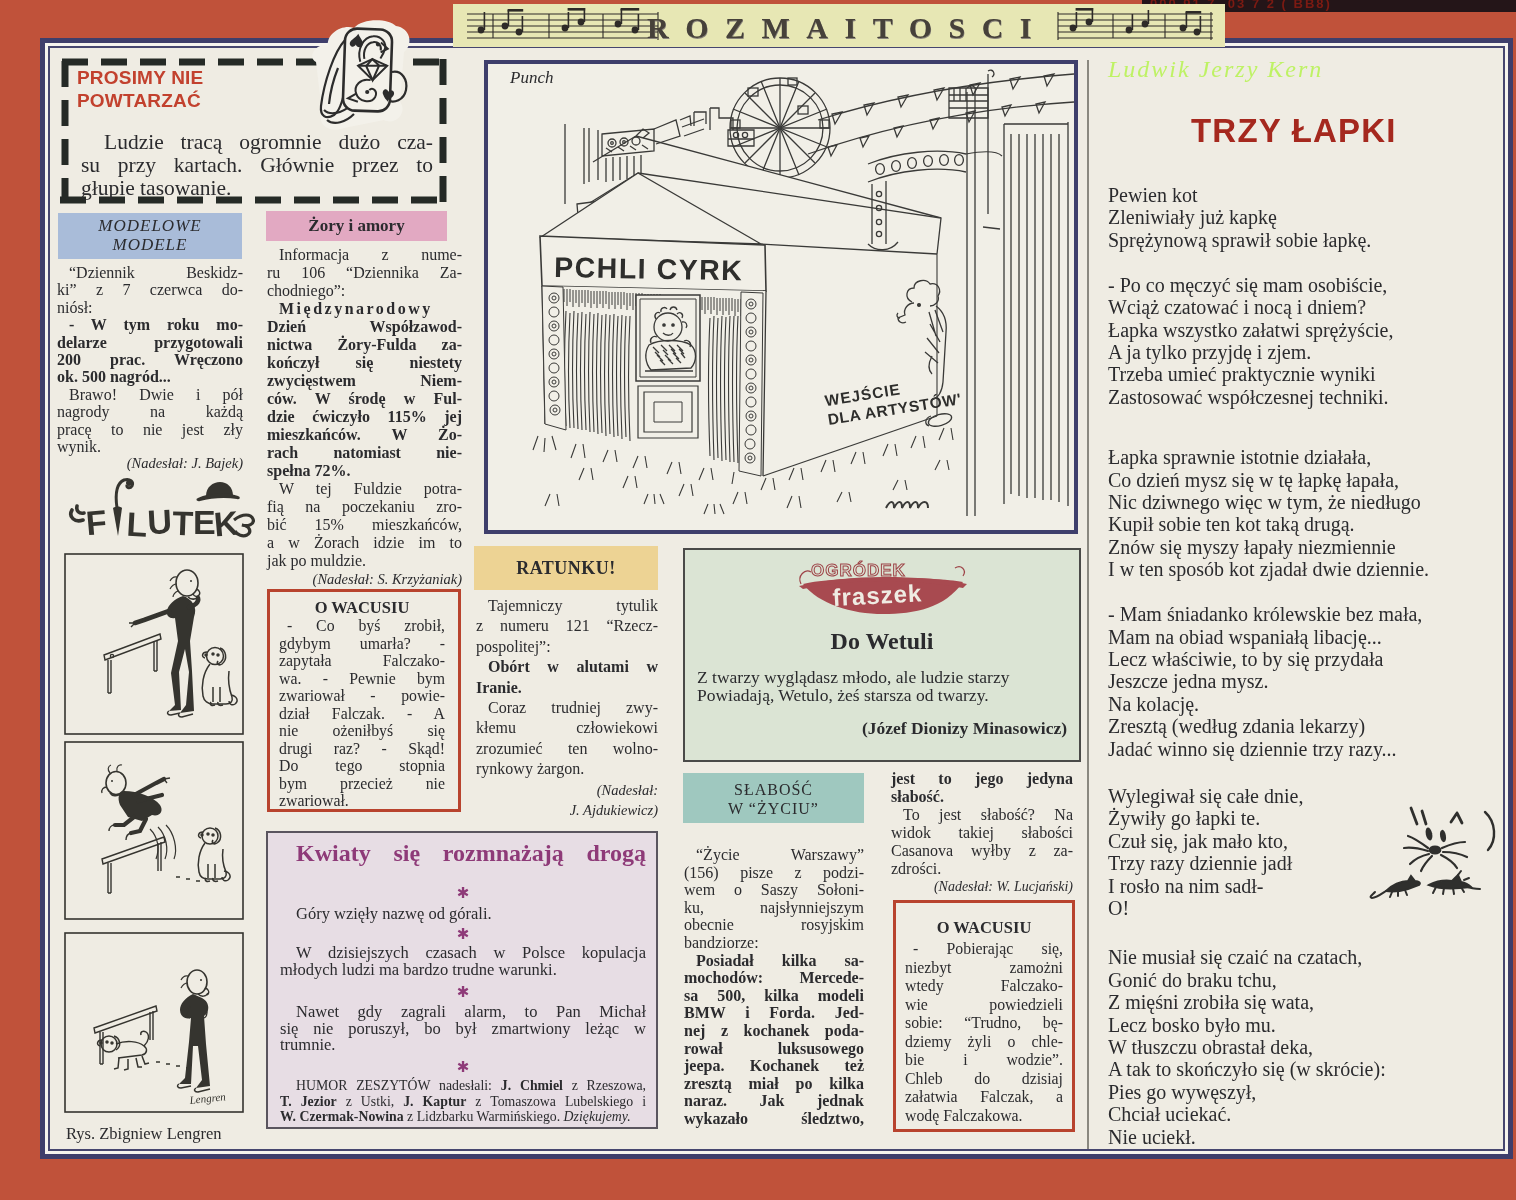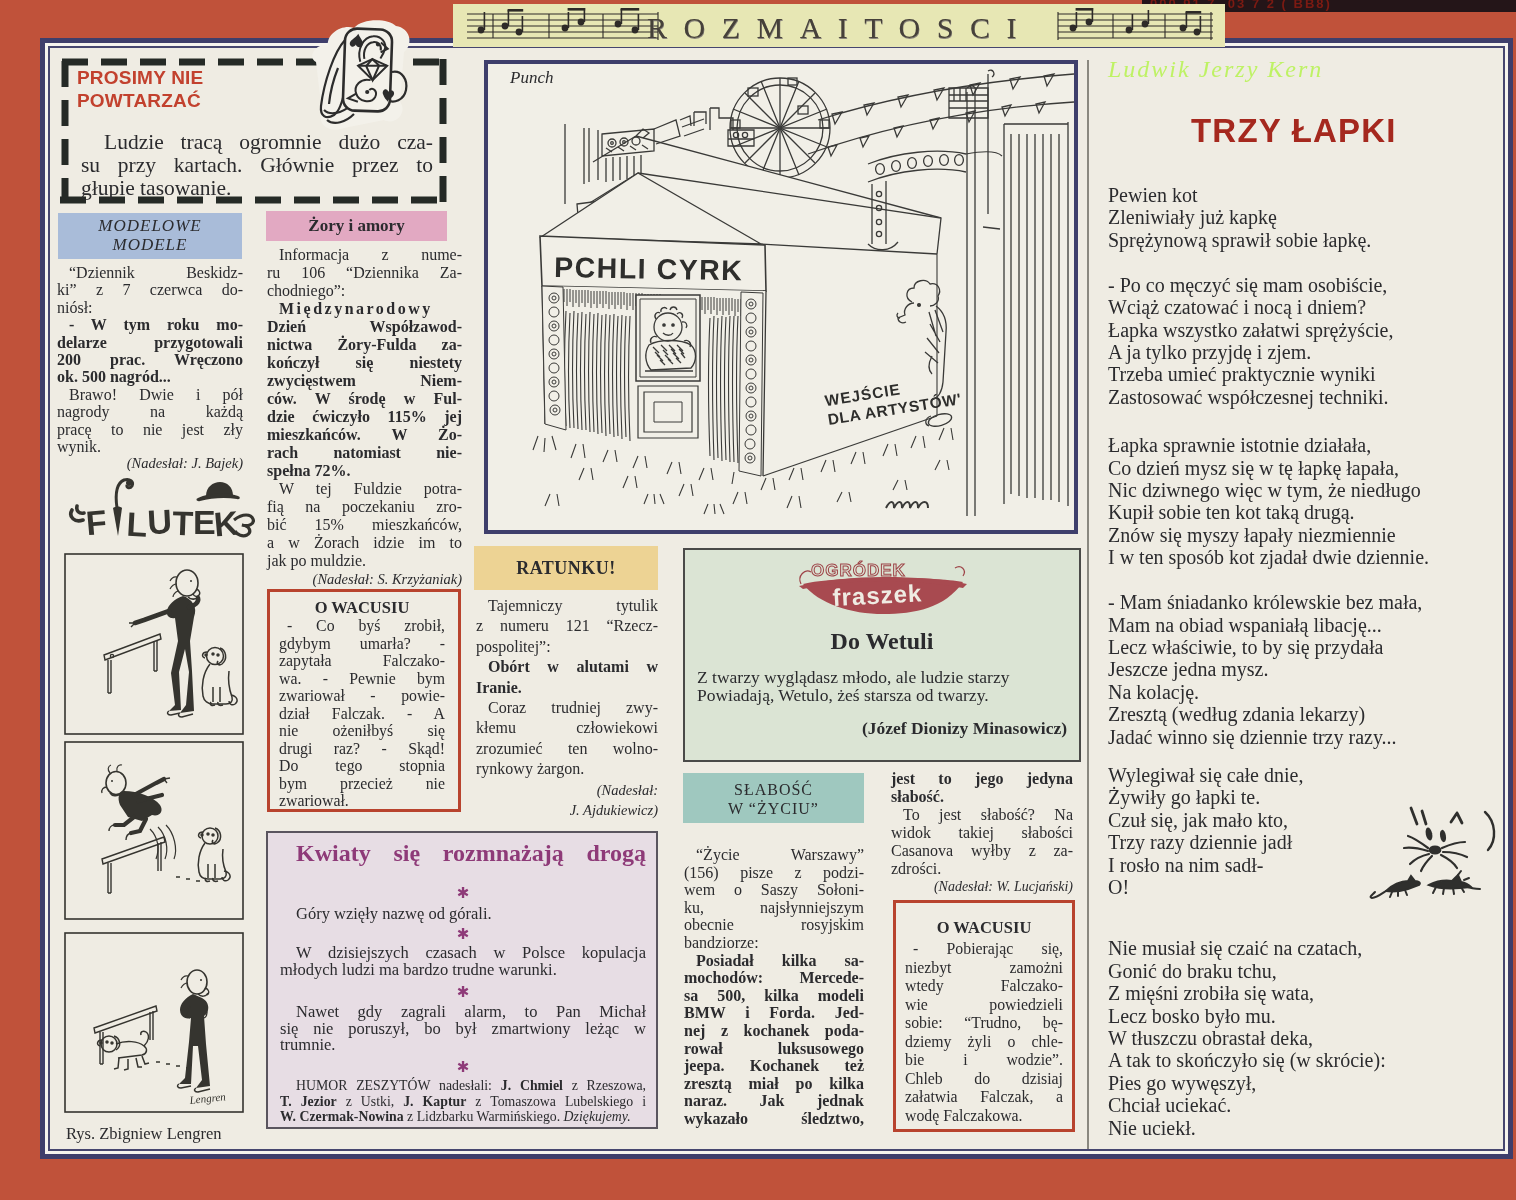--- a/index.html
+++ b/index.html
@@ -60,21 +60,21 @@
   <circle cx="692" cy="20" r="3.4"></circle>
           <rect x="694.6" y="6" width="1.6" height="14"></rect>
   <circle cx="730" cy="24" r="3.4"></circle>
           <rect x="732.6" y="8" width="1.6" height="16"></rect>
   <circle cx="744" cy="28" r="3.4"></circle>
           <rect x="746.6" y="12" width="1.6" height="16"></rect>
   <rect x="732.6" y="7" width="15.6" height="2.6"></rect>
  </g>
 </svg>
 
-<div class="abs" style="left:194px;top:7px;width:440px;font-size:30px;font-weight:normal;letter-spacing:16.5px;color:#46413a;text-shadow:0.5px 0.5px 0 #8a857c;">ROZMAITOSCI</div>
+<div class="abs" style="left:194px;top:7px;width:440px;font-size:30px;font-weight:bold;letter-spacing:16.5px;color:#46413a;text-shadow:0.5px 0.5px 0 #8a857c;">ROZMAITOSCI</div>
 </div>
 
 <div class="abs" style="left:1087px;top:60px;width:2px;height:1089px;background:#8a8880"></div>
 
 <svg class="abs" style="left:58px;top:55px" width="392" height="152" viewBox="0 0 392 152">
  <g stroke="#252a26" stroke-width="7" fill="none" stroke-dasharray="26 13">
   <path d="M4 7 H390 M2 145 H390"></path>
   <path d="M7 6 V148 M385 4 V148"></path>
  </g>
 </svg>
@@ -610,24 +610,24 @@
 <div>wodę Falczakowa.</div>
 </div>
 
 <div class="abs i" style="left:1108px;top:56px;font-size:24px;letter-spacing:2px;color:#bef264">Ludwik Jerzy Kern</div>
 
 <div class="abs b" style="left:1191px;top:112px;font-family:'Liberation Sans',sans-serif;font-size:33px;color:#a5281e;letter-spacing:1.2px">TRZY ŁAPKI</div>
 
 <div class="abs" style="left:1108px;top:184px;width:360px;font-size:20px;line-height:22.4px">
 <div>Pewien kot<br>Zleniwiały już kapkę<br>Sprężynową sprawił sobie łapkę.</div>
 <div style="margin-top:22.5px">- Po co męczyć się mam osobiście,<br>Wciąż czatować i nocą i dniem?<br>Łapka wszystko załatwi sprężyście,<br>A ja tylko przyjdę i zjem.<br>Trzeba umieć praktycznie wyniki<br>Zastosować współczesnej techniki.</div>
-<div style="margin-top:26px">Łapka sprawnie istotnie działała,<br>Co dzień mysz się w tę łapkę łapała,<br>Nic dziwnego więc w tym, że niedługo<br>Kupił sobie ten kot taką drugą.<br>Znów się myszy łapały niezmiennie<br>I w ten sposób kot zjadał dwie dziennie.</div>
+<div style="margin-top:38px">Łapka sprawnie istotnie działała,<br>Co dzień mysz się w tę łapkę łapała,<br>Nic dziwnego więc w tym, że niedługo<br>Kupił sobie ten kot taką drugą.<br>Znów się myszy łapały niezmiennie<br>I w ten sposób kot zjadał dwie dziennie.</div>
 <div style="margin-top:22.5px">- Mam śniadanko królewskie bez mała,<br>Mam na obiad wspaniałą libację...<br>Lecz właściwie, to by się przydała<br>Jeszcze jedna mysz.<br>Na kolację.<br>Zresztą (według zdania lekarzy)<br>Jadać winno się dziennie trzy razy...</div>
-<div style="margin-top:16px">Wylegiwał się całe dnie,<br>Żywiły go łapki te.<br>Czuł się, jak mało kto,<br>Trzy razy dziennie jadł<br>I rosło na nim sadł-<br>O!</div>
-<div style="margin-top:39px">Nie musiał się czaić na czatach,<br>Gonić do braku tchu,<br>Z mięśni zrobiła się wata,<br>Lecz bosko było mu.<br>W tłuszczu obrastał deka,<br>A tak to skończyło się (w skrócie):<br>Pies go wywęszył,<br>Chciał uciekać.<br>Nie uciekł.</div>
+<div style="margin-top:25px">Wylegiwał się całe dnie,<br>Żywiły go łapki te.<br>Czuł się, jak mało kto,<br>Trzy razy dziennie jadł<br>I rosło na nim sadł-<br>O!</div>
+<div style="margin-top:27px">Nie musiał się czaić na czatach,<br>Gonić do braku tchu,<br>Z mięśni zrobiła się wata,<br>Lecz bosko było mu.<br>W tłuszczu obrastał deka,<br>A tak to skończyło się (w skrócie):<br>Pies go wywęszył,<br>Chciał uciekać.<br>Nie uciekł.</div>
 </div>
 
 <svg class="abs" style="left:1365px;top:800px" width="140" height="100" viewBox="0 0 140 100">
  <g stroke="#2f2f2d" fill="none" stroke-linecap="round">
   <path d="M46 8 L52 24 M57 11 L61 24" stroke-width="2.8"></path>
   <path d="M86 22 L92 13 M92 13 L97 23" stroke-width="2.8"></path>
   <path d="M120 12 C131 22 132 40 123 50" stroke-width="2.4"></path>
   <ellipse cx="64" cy="34" rx="3.2" ry="6.6" fill="#2f2f2d" transform="rotate(-12 64 34)" stroke="none"></ellipse>
   <ellipse cx="78" cy="36" rx="2.9" ry="6.2" fill="#2f2f2d" transform="rotate(-10 78 36)" stroke="none"></ellipse>
   <ellipse cx="70" cy="50" rx="6.4" ry="4.6" fill="#2f2f2d" stroke="none"></ellipse>

